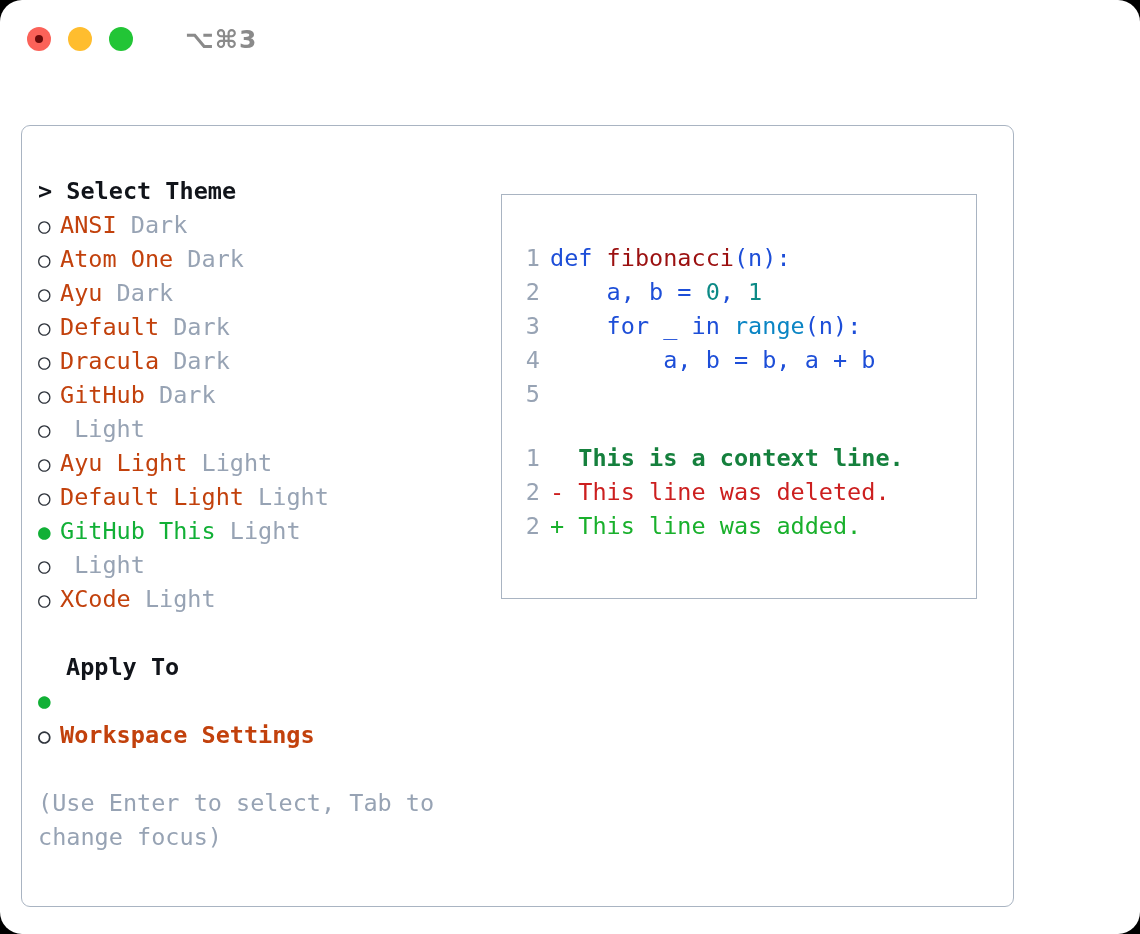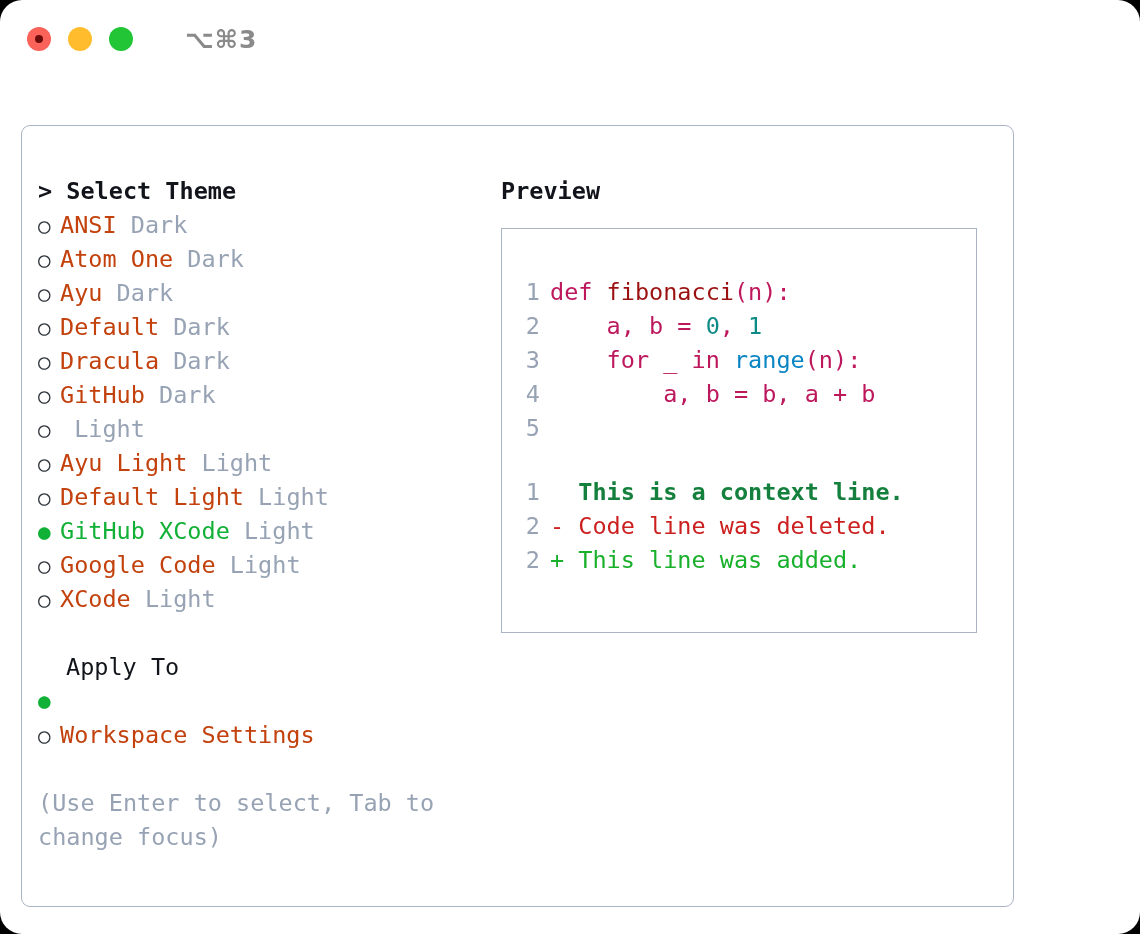--- a/index.html
+++ b/index.html
@@ -127,21 +127,21 @@
     width: 22px;
     flex: 0 0 22px;
     color: #30353d;
     font-size: 21px;
   }
   .bullet.sel { color: #11b036; }
   .opt-name { color: #c2410c; }
   .opt-row.selected .opt-name { color: #11b036; }
   .opt-suffix { color: #97a3b4; }
 
-  .apply-block { margin-top: 34px; }
+  .apply-block { margin-top: 34px; font-weight: bold; }
   .apply-title {
     font-size: 23.5px;
     color: #11141a;
     line-height: 34px;
     padding-left: 28px;
     white-space: pre;
   }
 
   .hint {
     margin-top: 34px;
@@ -189,21 +189,21 @@
     font-size: 23.5px;
     white-space: pre;
   }
   .lineno {
     color: #97a3b4;
     width: 26px;
     flex: 0 0 26px;
     text-align: right;
     margin-right: 10px;
   }
-  .code-text { color: #be185d; }
+  .code-text { color: #1d4ed8; }
   .tok-fn   { color: #9b1010; text-align: center; }
   .tok-num  { color: #0c8a86; }
   .tok-call { color: #0a85c4; text-align: right; }
 
   .diff-gap { height: 30px; }
   .diff-ctx { color: #15803d; font-weight: bold; }
   .diff-del { color: #cc1f1f; }
   .diff-add { color: #19b02c; }
 </style>
 </head>
@@ -259,25 +259,25 @@
 
           <div class="opt-row">
             <span class="bullet">○</span><span class="opt-name">Ayu Light</span><span class="opt-suffix"> <span>Light</span></span>
           </div>
 
           <div class="opt-row">
             <span class="bullet">○</span><span class="opt-name">Default Light</span><span class="opt-suffix"> <span>Light</span></span>
           </div>
 
           <div class="opt-row selected">
-            <span class="bullet sel">●</span><span class="opt-name">GitHub XCode</span><span class="opt-suffix"> <span>Light</span></span>
-          </div>
-
-          <div class="opt-row">
-            <span class="bullet">○</span><span class="opt-name">Google Code</span><span class="opt-suffix"> <span>Light</span></span>
+            <span class="bullet sel">●</span><span class="opt-name">GitHub This</span><span class="opt-suffix"> <span>Light</span></span>
+          </div>
+
+          <div class="opt-row">
+            <span class="bullet">○</span><span class="opt-suffix"> <span>Light</span></span>
           </div>
 
           <div class="opt-row">
             <span class="bullet">○</span><span class="opt-name">XCode</span><span class="opt-suffix"> <span>Light</span></span>
           </div>
 
         </div>
 
         <div class="apply-block">
           <div class="apply-title">Apply To</div>
@@ -288,21 +288,20 @@
 
           <div class="opt-row">
             <span class="bullet">○</span><span class="opt-name">Workspace Settings</span>
           </div>
         </div>
 
         <div class="hint">(Use Enter to select, Tab to change focus)</div>
       </div>
 
       <div class="right-col">
-        <div class="preview-title">Preview</div>
 
         <div class="preview-box">
           <div class="code-area">
 
             <div class="code-line">
               <span class="lineno">1</span><span class="code-text">def </span><span class="tok-fn">fibonacci</span><span class="code-text">(n):</span>
             </div>
 
             <div class="code-line">
               <span class="lineno">2</span><span class="code-text">    a, b = </span><span class="tok-num">0</span><span class="code-text">, </span><span class="tok-num">1</span>
@@ -320,21 +319,21 @@
               <span class="lineno">5</span>
             </div>
 
             <div class="diff-gap"></div>
 
             <div class="code-line">
               <span class="lineno">1</span><span class="diff-ctx"> </span><span class="diff-ctx"> This is a context line.</span>
             </div>
 
             <div class="code-line">
-              <span class="lineno">2</span><span class="diff-del">-</span><span class="diff-del"> Code line was deleted.</span>
+              <span class="lineno">2</span><span class="diff-del">-</span><span class="diff-del"> This line was deleted.</span>
             </div>
 
             <div class="code-line">
               <span class="lineno">2</span><span class="diff-add">+</span><span class="diff-add"> This line was added.</span>
             </div>
 
           </div>
         </div>
       </div>
 

